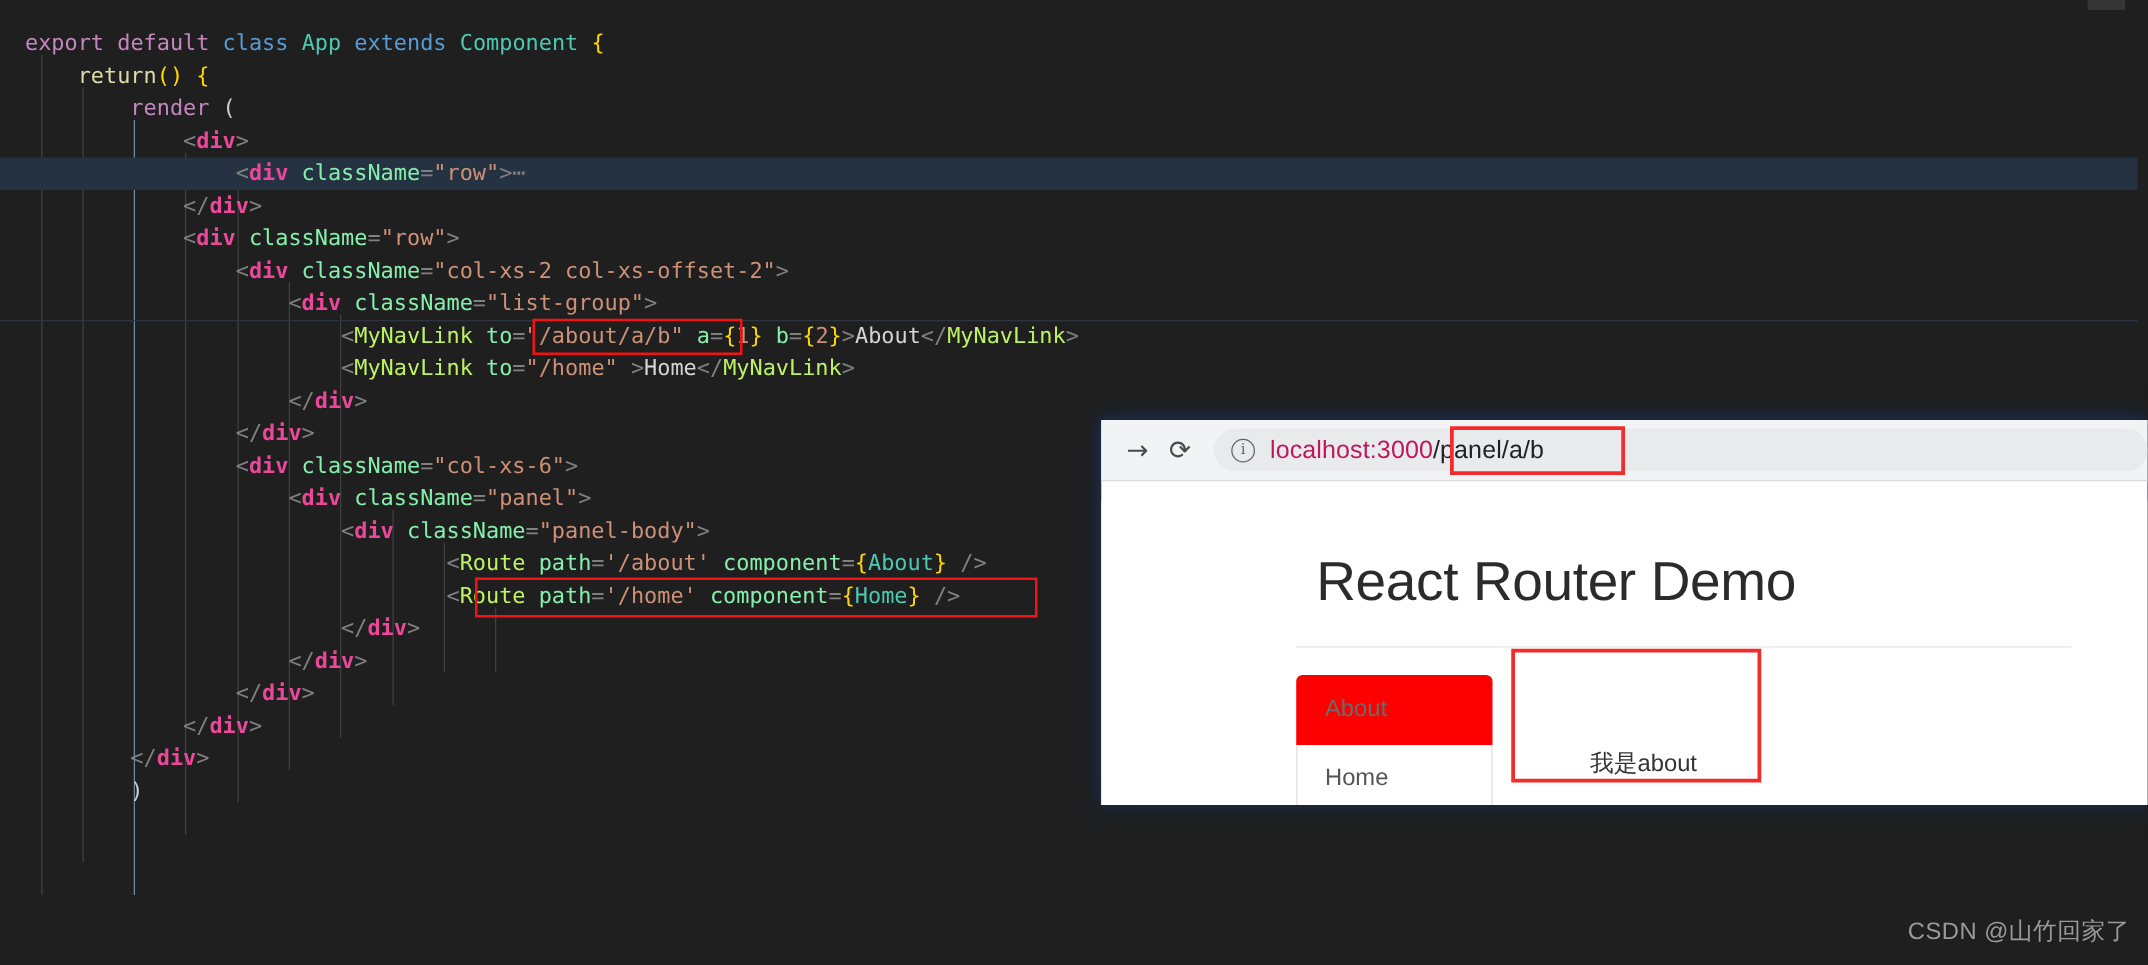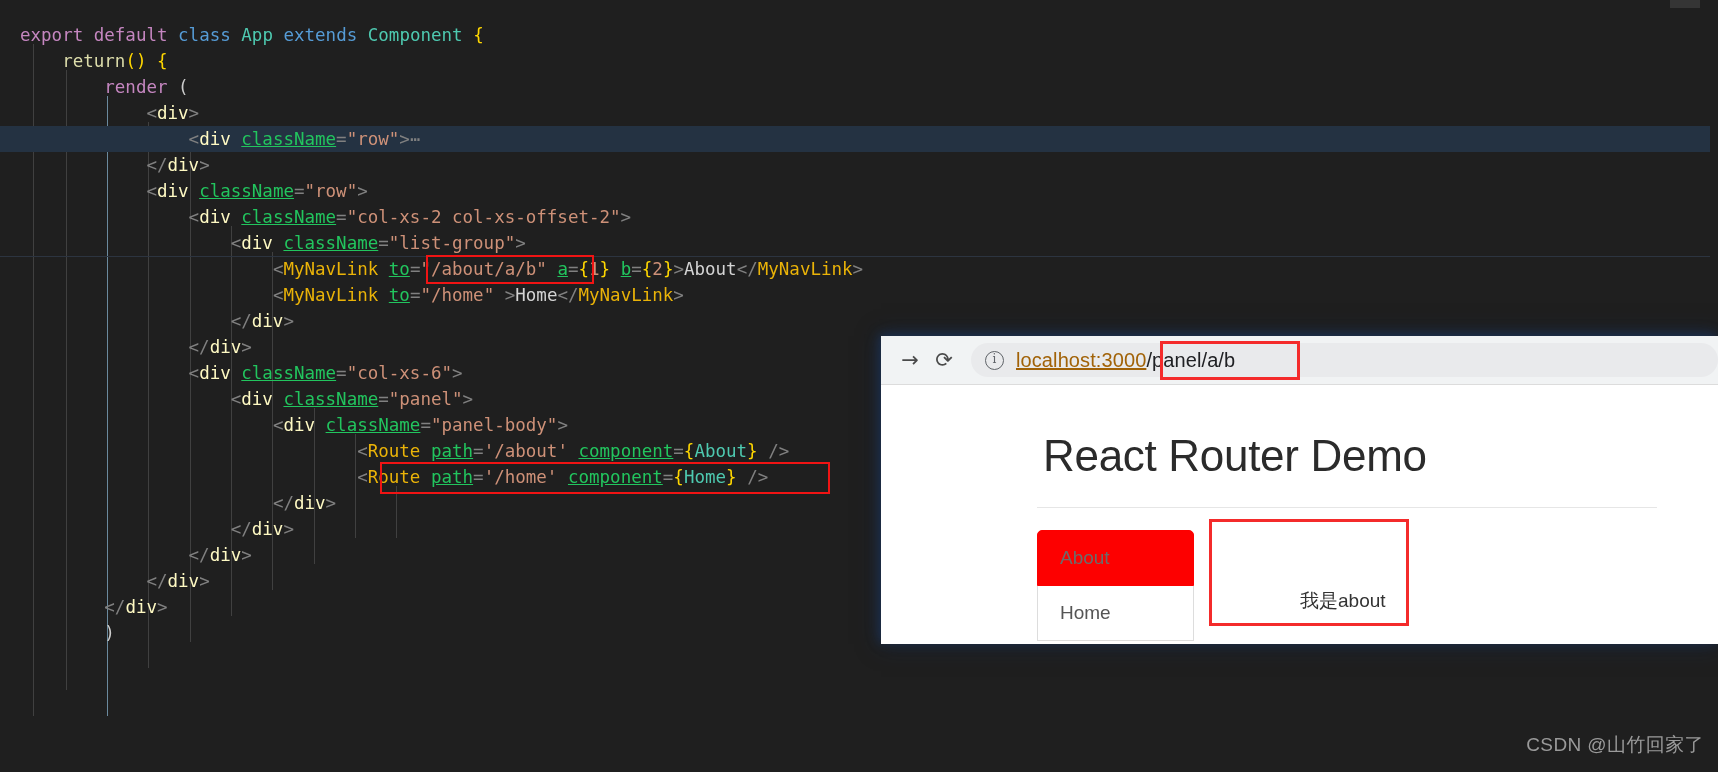--- a/index.html
+++ b/index.html
@@ -78,23 +78,23 @@
     background: #6b8a9e;
   }
 
   
   .t-kw    { color: #c586c0; }  
   .t-kw2   { color: #569cd6; }  
   .t-cls   { color: #4ec9b0; }  
   .t-fn    { color: #dcdcaa; }  
   .t-punc  { color: #cccccc; }
   .t-brace { color: #ffd700; }
-  .t-tag   { color: #fef9c3; }  
-  .t-tagc  { color: #eab308; }  
-  .t-attr  { color: #22c55e; text-decoration: underline; }  
+  .t-tag   { color: #ec4899; font-weight: bold; }  
+  .t-tagc  { color: #bef264; }  
+  .t-attr  { color: #86efac; }  
   .t-str   { color: #ce9178; }  
   .t-brk   { color: #808080; }  
   .t-txt   { color: #d4d4d4; }
   .t-fold  { color: #808080; }
 
   
   .redbox {
     position: absolute;
     border: 2.5px solid #f01414;
     box-sizing: border-box;
@@ -150,33 +150,33 @@
     flex: none;
   }
   .url {
     margin-left: 12px;
     font-family: "Liberation Sans", sans-serif;
     font-size: 20px;
     color: #202124;
     letter-spacing: 0.1px;
     white-space: nowrap;
   }
-  .url .dim { color: #a16207; text-decoration: underline; }
+  .url .dim { color: #be185d; }
 
   .page {
     background: #fff;
     height: 260px;
     position: relative;
   }
   .page-title {
     font-family: "Liberation Sans", sans-serif;
     font-size: 44px;
     font-weight: 400;
     color: #2b2b2b;
-    margin: 6px;
+    margin: 16px;
     padding: 40px 17px 0 156px;
     letter-spacing: -0.3px;
   }
   .page-hr {
     margin: 26px 0 0 156px;
     border: 0;
     border-top: 1px solid #e6e6e6;
     width: 620px;
   }
   .content-row {
@@ -200,24 +200,23 @@
     border-radius: 5px 5px 0 0;
     background: #fd0000;
     border-color: #fd0000;
     color: #6b6b6b;
   }
   .lg-item.second {
     border-top: none;
     color: #555;
   }
   .panel-right {
-    margin-left: 18px;
+    margin-left: 34px;
     flex: 1;
     position: relative;
-    padding-left: 44px;
   }
   .about-text {
     font-family: "Liberation Sans", "DejaVu Sans", sans-serif;
     font-size: 19px;
     color: #333;
     padding: 58px 0 0 44px;
   }
 
   
   .redbox-browser {

